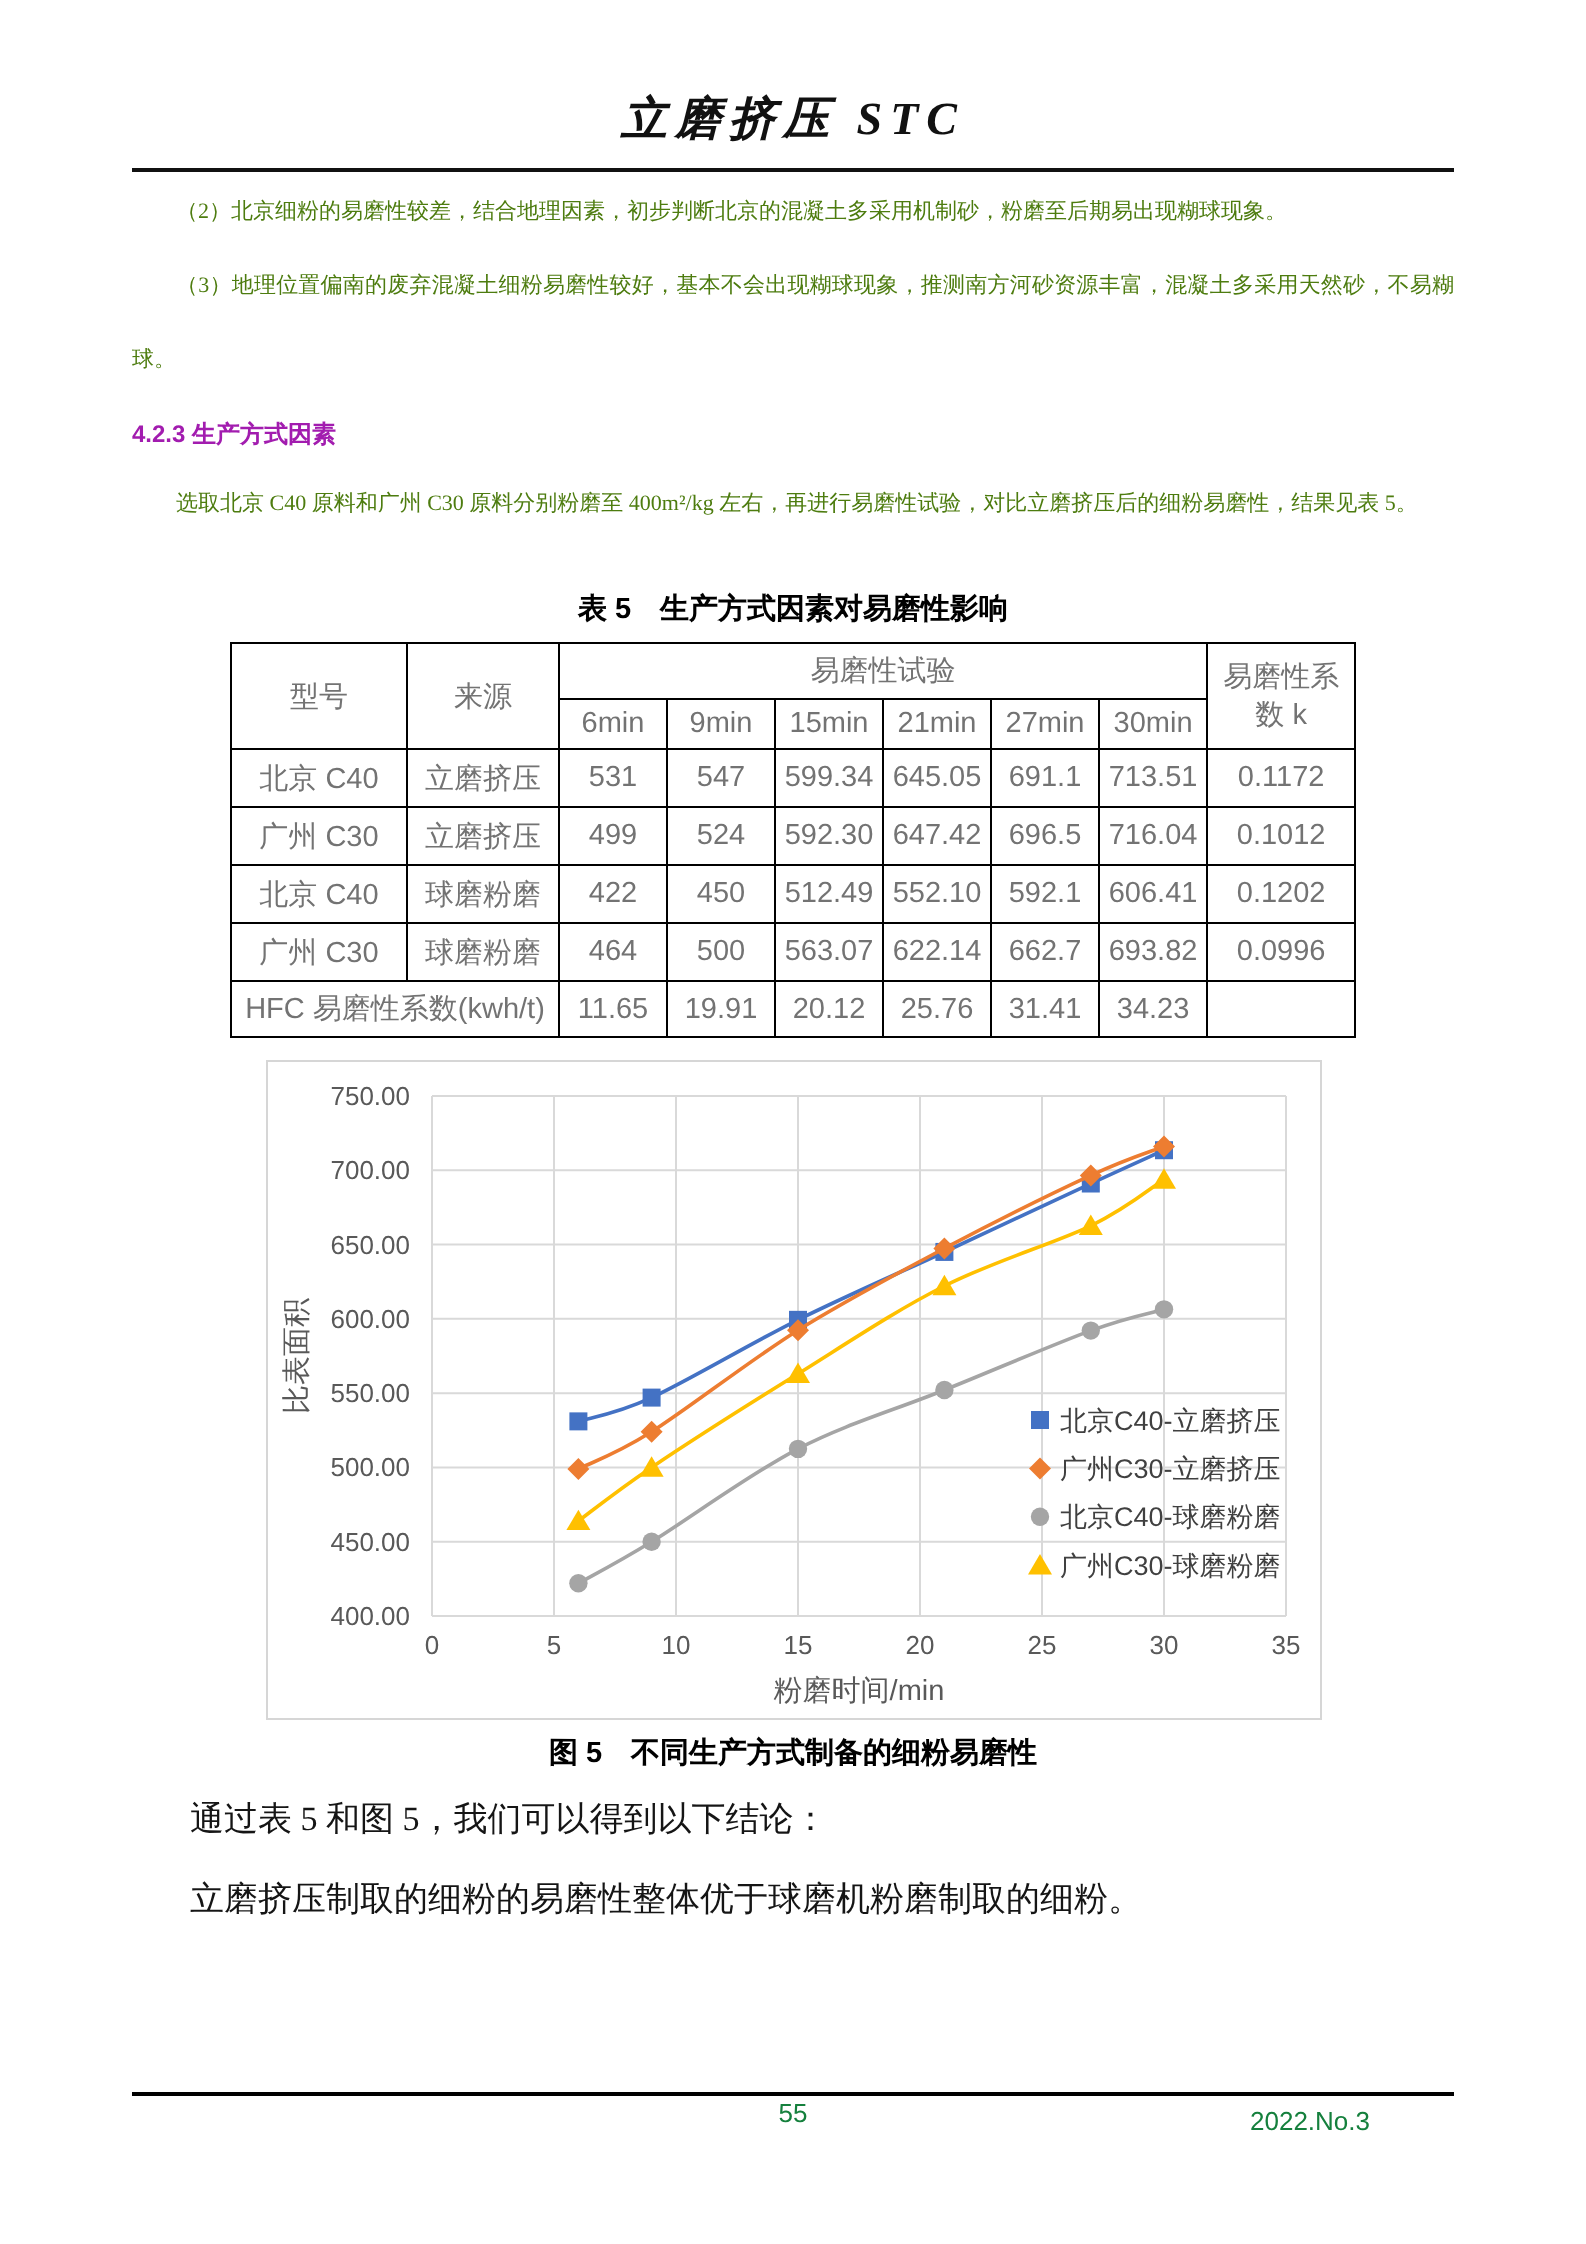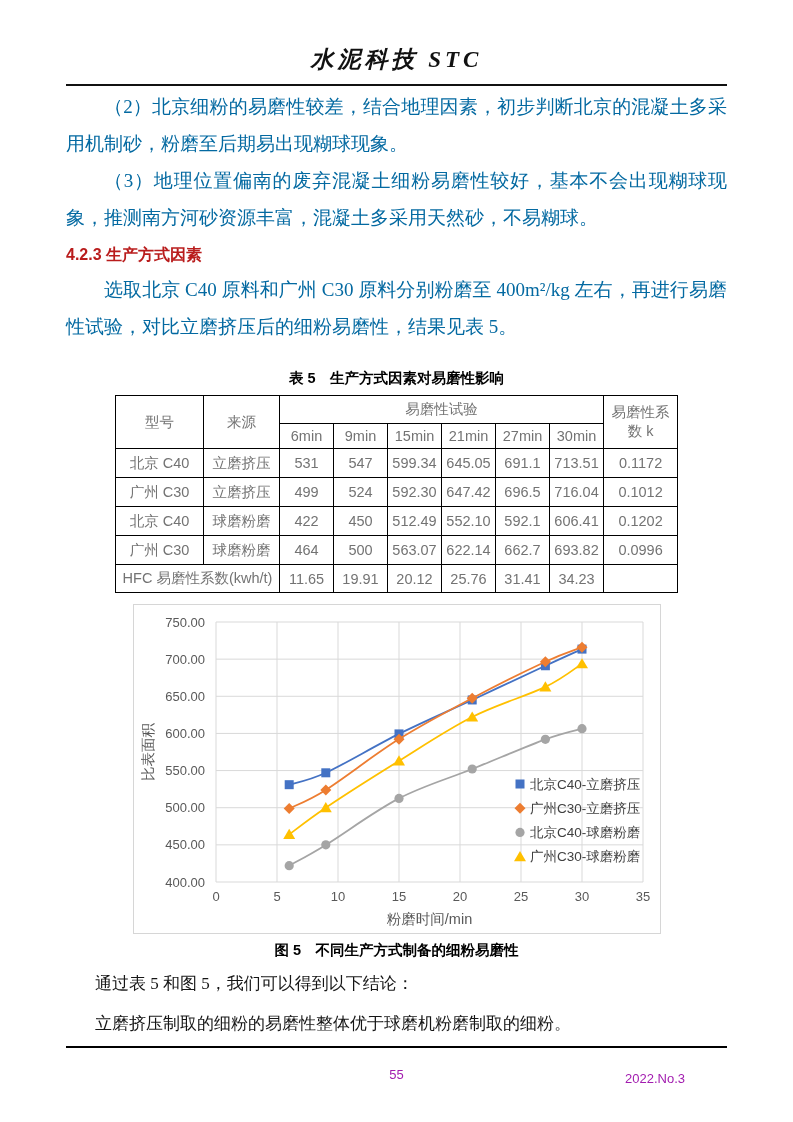--- a/index.html
+++ b/index.html
@@ -20,35 +20,35 @@
     font-family:"Liberation Serif", serif;
     font-style:italic;
     font-weight:bold;
     font-size:23px;
     letter-spacing:4px;
     color:#111;
   }
   .header-rule { border-bottom:2px solid #111; margin-top:9px; }
 
   .body-par {
-    font-size:19px;
+    font-size:11px;
     line-height:37px;
     text-align:justify;
     text-indent:2em;
-    color:#0369a1;
+    color:#4d7c0f;
   }
   .body-par.first { margin-top:2px; }
 
   .section-heading {
     font-family:"Liberation Sans", sans-serif;
     font-weight:bold;
-    font-size:16px;
+    font-size:12px;
     line-height:27px;
     margin:5px 0 3px 0;
-    color:#b91c1c;
+    color:#a21caf;
   }
 
   .table-caption, .figure-caption {
     font-family:"Liberation Sans", sans-serif;
     font-weight:bold;
     font-size:14.5px;
     text-align:center;
     color:#000;
   }
   .table-caption { margin-top:24px; margin-bottom:7px; }
@@ -92,33 +92,33 @@
 
   .page-footer {
     position:absolute;
     left:66px; right:66px; top:1046px;
   }
   .footer-rule { border-top:2.5px solid #000; }
   .footer-row {
     position:relative;
     font-family:"Liberation Sans", sans-serif;
     font-size:13px;
-    color:#a21caf;
-    margin-top:19px;
+    color:#15803d;
+    margin-top:1px;
     text-align:center;
   }
   .footer-issue { position:absolute; right:42px; top:4px; }
 </style>
 </head>
 <body>
 
 <div class="page">
   <div class="content">
 
-    <div class="journal-title">水泥科技 STC</div>
+    <div class="journal-title">立磨挤压 STC</div>
     <div class="header-rule"></div>
 
     <p class="body-par first">（2）北京细粉的易磨性较差，结合地理因素，初步判断北京的混凝土多采用机制砂，粉磨至后期易出现糊球现象。</p>
     <p class="body-par">（3）地理位置偏南的废弃混凝土细粉易磨性较好，基本不会出现糊球现象，推测南方河砂资源丰富，混凝土多采用天然砂，不易糊球。</p>
 
     <h3 class="section-heading">4.2.3 生产方式因素</h3>
 
     <p class="body-par">选取北京 C40 原料和广州 C30 原料分别粉磨至 400m²/kg 左右，再进行易磨性试验，对比立磨挤压后的细粉易磨性，结果见表 5。</p>
 
     <div class="table-caption">表 5　生产方式因素对易磨性影响</div>

